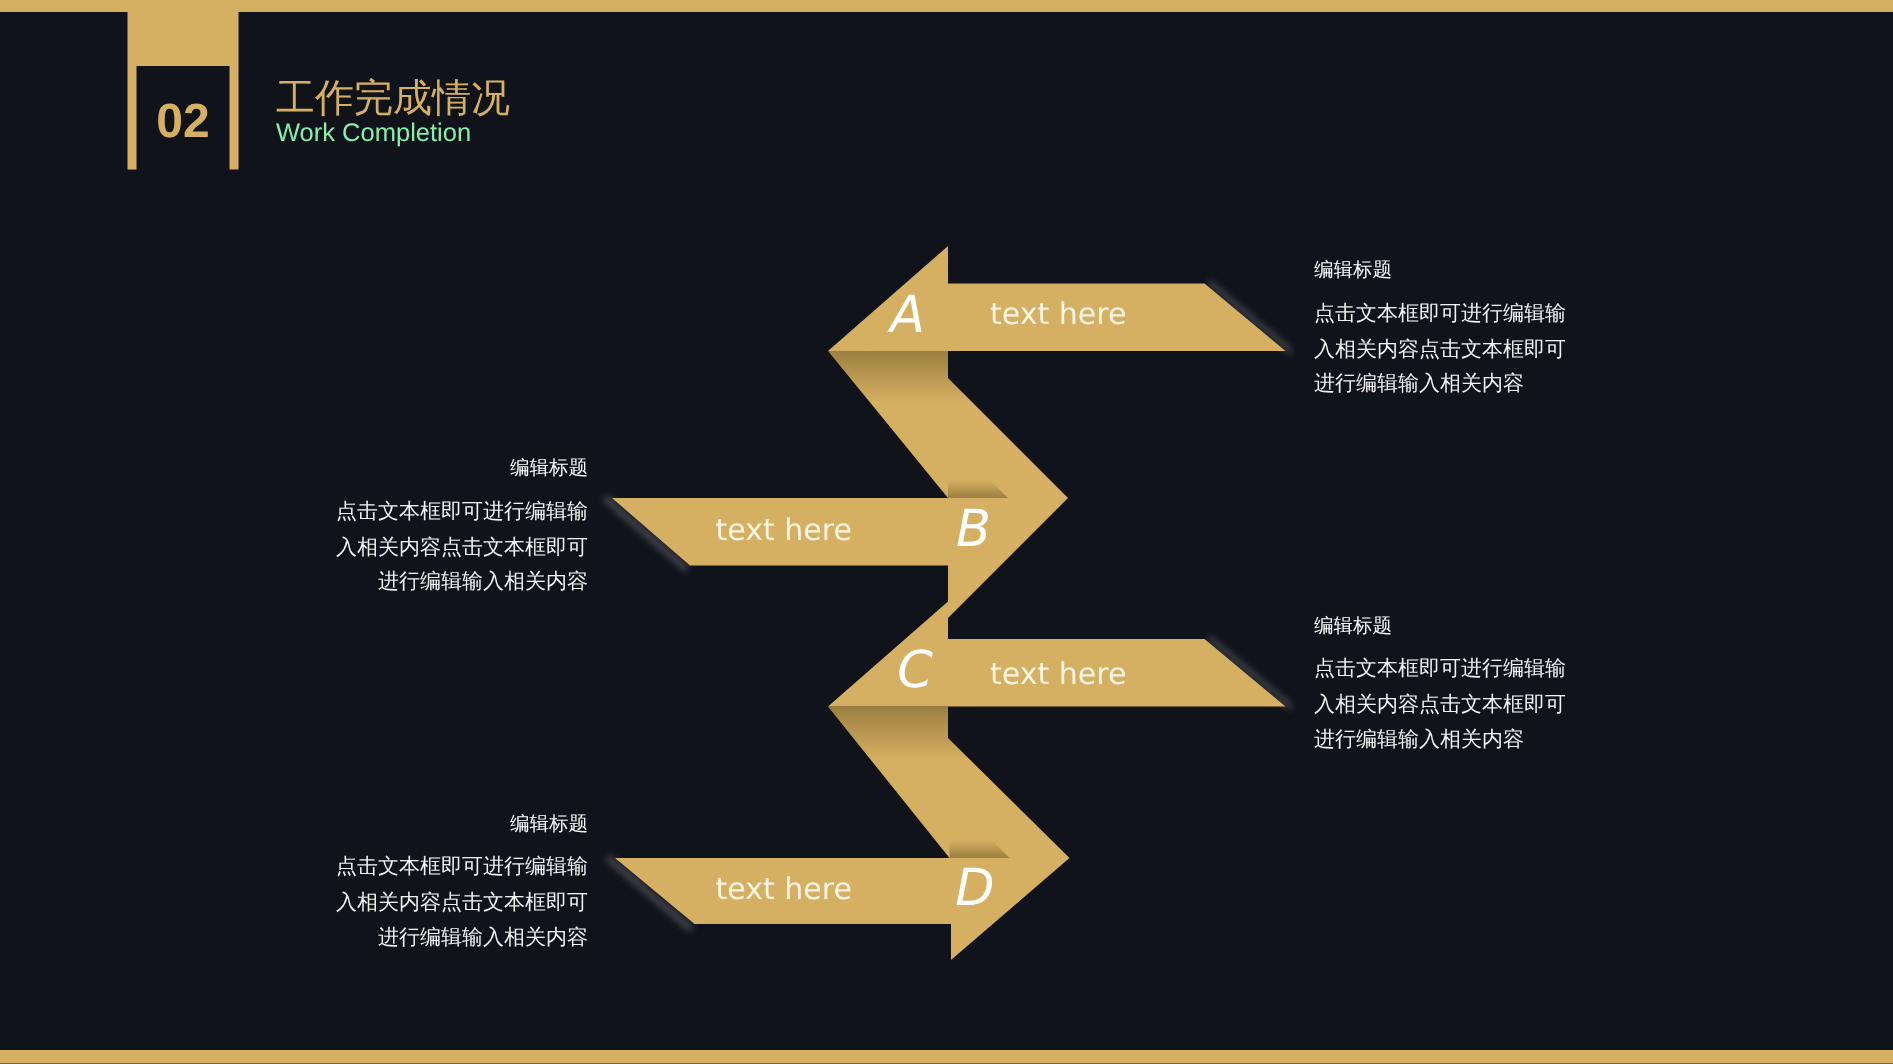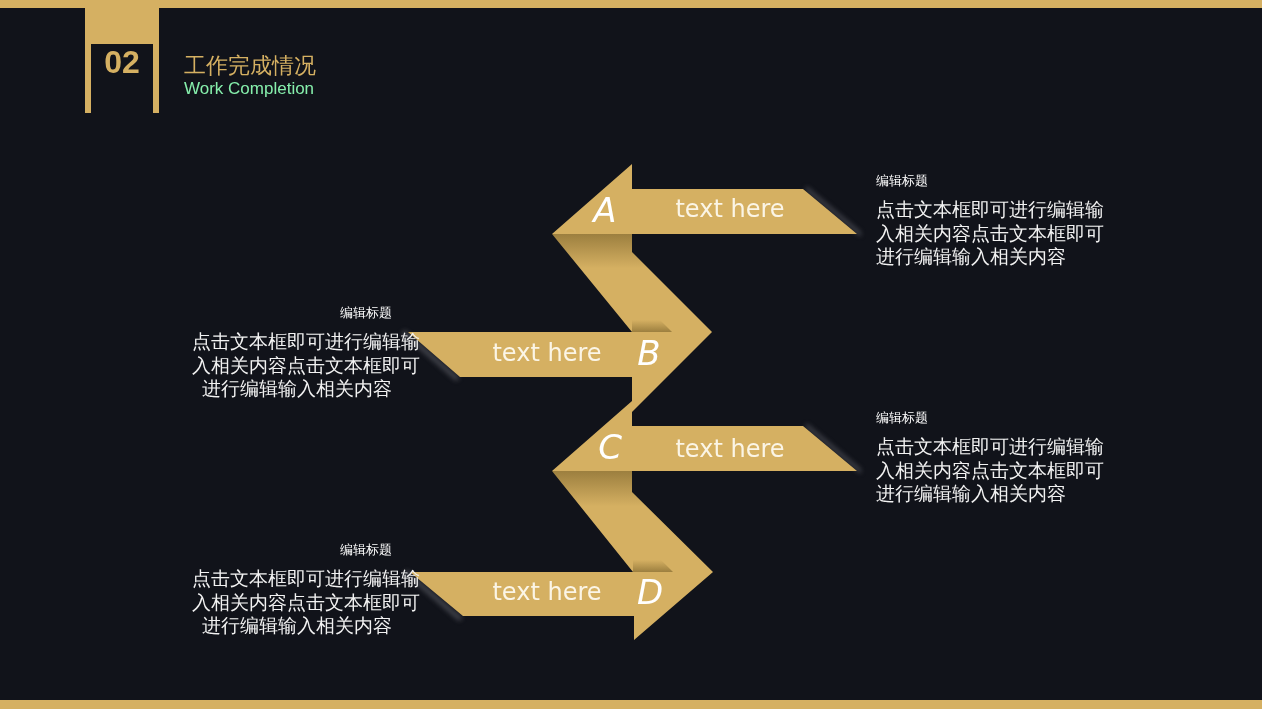--- a/index.html
+++ b/index.html
@@ -6,48 +6,48 @@
   body {
     width: 1262px; height: 709px; position: relative; overflow: hidden;
     background: #11131a;
     font-family: "DejaVu Sans", "Liberation Sans", sans-serif;
   }
   .top-bar { position: absolute; left: 0; top: 0; width: 1262px; height: 8px; background: #d5b062; }
   .bottom-bar { position: absolute; left: 0; top: 700px; width: 1262px; height: 9px; background: #d5b062; }
   .badge { position: absolute; left: 85px; top: 0; width: 74px; height: 113px; background: #d5b062; }
   .badge-inner {
     position: absolute; left: 6px; top: 44px; width: 62px; height: 73px;
-    background: #11131a; display: flex; justify-content: center;
+    background: #11131a; display: flex; align-items: center; justify-content: center;
   }
   .badge-num {
     color: #d5b062; font-family: "Liberation Sans", sans-serif; font-weight: bold;
     font-size: 32px; letter-spacing: 0px;
   }
   .section-title {
     position: absolute; left: 184px; top: 54px; color: #d5b062;
-    font-size: 22px; line-height: 24px; white-space: nowrap;
+    font-size: 26px; line-height: 24px; white-space: nowrap;
   }
   .section-sub {
     position: absolute; left: 184px; top: 79px; color: #86efac;
     font-family: "Liberation Sans", sans-serif; font-size: 17px; line-height: 20px; white-space: nowrap;
   }
   svg.ribbon { position: absolute; left: 0; top: 0; }
   .band-text {
     position: absolute; color: #fbf5e6; font-family: "DejaVu Sans", sans-serif;
-    font-size: 24px; line-height: 24px; white-space: nowrap; text-align: center;
+    font-size: 20px; line-height: 24px; white-space: nowrap; text-align: left;
   }
   .band-letter {
     position: absolute; color: #ffffff; font-family: "DejaVu Sans", sans-serif;
     font-style: italic; font-size: 34px; line-height: 40px; width: 40px; text-align: center;
   }
   .info { position: absolute; width: 200px; color: #ffffff; }
   .info.right { text-align: left; }
   .info.left { text-align: right; }
   .info-title { font-size: 13px; line-height: 26px; margin-bottom: 4px; white-space: nowrap; }
-  .info-body { font-size: 19px; line-height: 23.5px; color: #f2f2f2; }
+  .info-body { font-size: 14px; line-height: 23.5px; color: #f2f2f2; }
   .info-body div { white-space: nowrap; }
 </style>
 </head>
 <body>
 
 <div class="top-bar"></div>
 <div class="bottom-bar"></div>
 
 <div class="badge">
   <div class="badge-inner">

